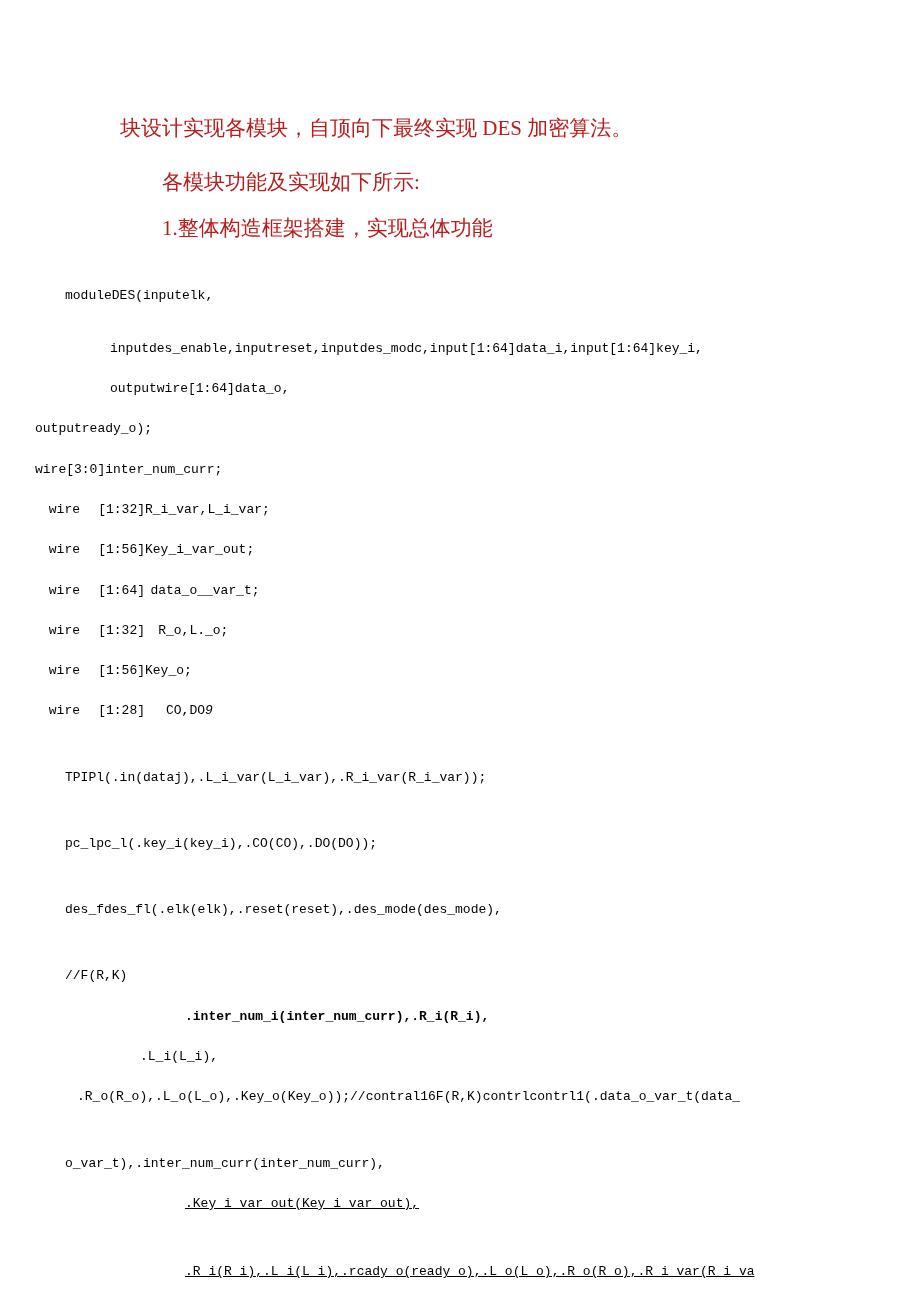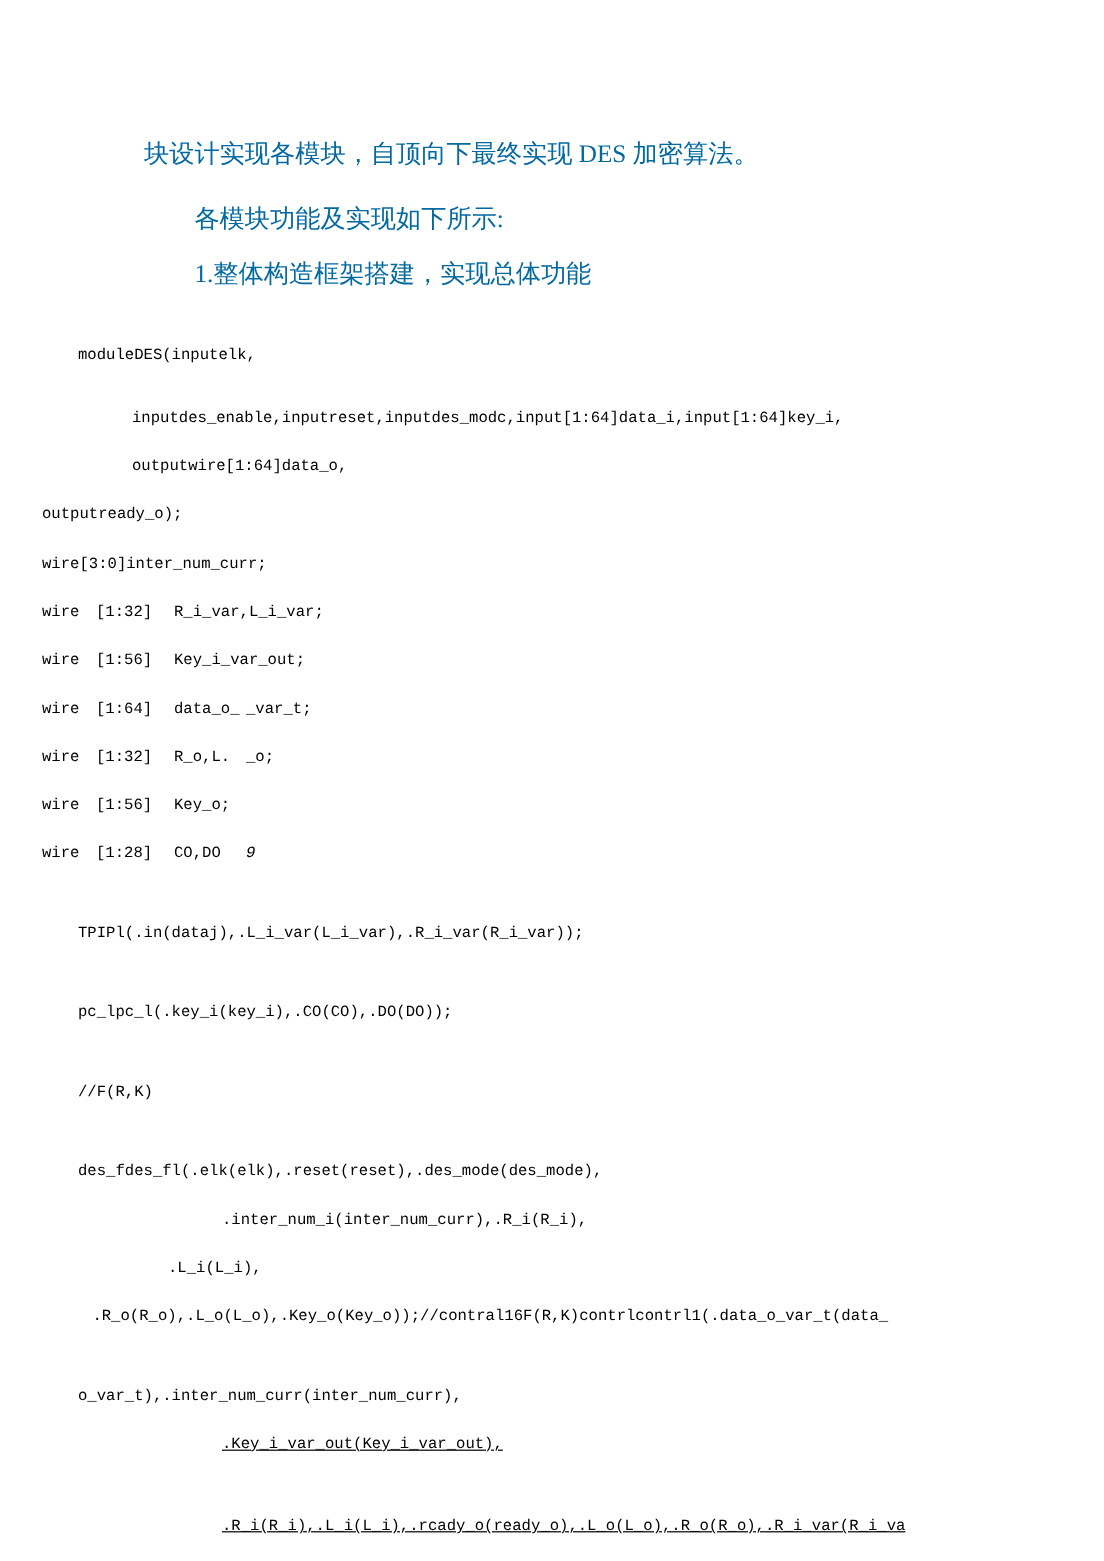--- a/index.html
+++ b/index.html
@@ -9,21 +9,21 @@
     font-family: "SimSun", "宋体", serif;
     width: 920px;
   }
   .page {
     padding: 110px 100px 60px 120px;
     box-sizing: border-box;
   }
   .heading {
     font-size: 21px;
     line-height: 1.8;
-    color: #0369a1;
+    color: #b91c1c;
     margin-bottom: 18px;
   }
   .heading .indent1 {
     display: block;
   }
   .heading .indent2 {
     display: block;
     padding-left: 42px;
     margin-top: 16px;
   }
@@ -42,32 +42,33 @@
     margin-left: -85px;
   }
   .code-line {
     display: block;
   }
   .indent-a { padding-left: 30px; }
   .indent-b { padding-left: 75px; margin-top: 13px; }
   .indent-c { padding-left: 75px; }
   .indent-d { padding-left: 0px; }
   .indent-e { padding-left: 30px; margin-top: 26px; }
-  .indent-g { padding-left: 150px; }
+  .indent-g { padding-left: 150px; font-weight: bold; }
   .indent-h { padding-left: 105px; }
   .indent-i { padding-left: 42px; }
   .indent-j { padding-left: 150px; text-decoration: underline; }
   .indent-n { padding-left: 125px; font-weight: bold; }
   .wire-table {
     font-family: "Courier New", monospace;
     font-size: 13px;
     line-height: 1.55;
   }
   .wire-table span {
     display: inline-block;
+    text-align: right;
   }
   .wt-c1 { width: 45px; }
   .wt-c2 { width: 65px; }
   .wt-c3 { width: 60px; }
 </style>
 </head>
 <body>
 
 <div class="page">
 
@@ -84,22 +85,22 @@
 <span class="code-line indent-d">outputready_o);</span>
 <span class="code-line indent-d">wire[3:0]inter_num_curr;</span>
 <span class="code-line indent-d wire-table"><span class="wt-c1">wire</span><span class="wt-c2">[1:32]</span><span>R_i_var,L_i_var;</span></span>
 <span class="code-line indent-d wire-table"><span class="wt-c1">wire</span><span class="wt-c2">[1:56]</span><span>Key_i_var_out;</span></span>
 <span class="code-line indent-d wire-table"><span class="wt-c1">wire</span><span class="wt-c2">[1:64]</span><span class="wt-c3">data_o_</span><span>_var_t;</span></span>
 <span class="code-line indent-d wire-table"><span class="wt-c1">wire</span><span class="wt-c2">[1:32]</span><span class="wt-c3">R_o,L.</span><span>_o;</span></span>
 <span class="code-line indent-d wire-table"><span class="wt-c1">wire</span><span class="wt-c2">[1:56]</span><span>Key_o;</span></span>
 <span class="code-line indent-d wire-table"><span class="wt-c1">wire</span><span class="wt-c2">[1:28]</span><span class="wt-c3">CO,DO</span><span style="font-style:italic;">9</span></span>
 <span class="code-line indent-e">TPIPl(.in(dataj),.L_i_var(L_i_var),.R_i_var(R_i_var));</span>
 <span class="code-line indent-e">pc_lpc_l(.key_i(key_i),.CO(CO),.DO(DO));</span>
+<span class="code-line indent-e">des_fdes_fl(.elk(elk),.reset(reset),.des_mode(des_mode),</span>
 <span class="code-line indent-e">//F(R,K)</span>
-<span class="code-line indent-e">des_fdes_fl(.elk(elk),.reset(reset),.des_mode(des_mode),</span>
 <span class="code-line indent-g">.inter_num_i(inter_num_curr),.R_i(R_i),</span>
 <span class="code-line indent-h">.L_i(L_i),</span>
 <span class="code-line indent-i">.R_o(R_o),.L_o(L_o),.Key_o(Key_o));//contral16F(R,K)contrlcontrl1(.data_o_var_t(data_</span>
 <span class="code-line indent-e">o_var_t),.inter_num_curr(inter_num_curr),</span>
 <span class="code-line indent-j">.Key_i_var_out(Key_i_var_out),</span>
 <span class="code-line" style="height:8px;"></span>
 <span class="code-line indent-j">.R_i(R_i),.L_i(L_i),.rcady_o(ready_o),.L_o(L_o),.R_o(R_o),.R_i_var(R_i_va</span>
 <span class="code-line indent-n">r),.L_i_var(L_i_var),.Key_o(Key_o),</span>
 
 

